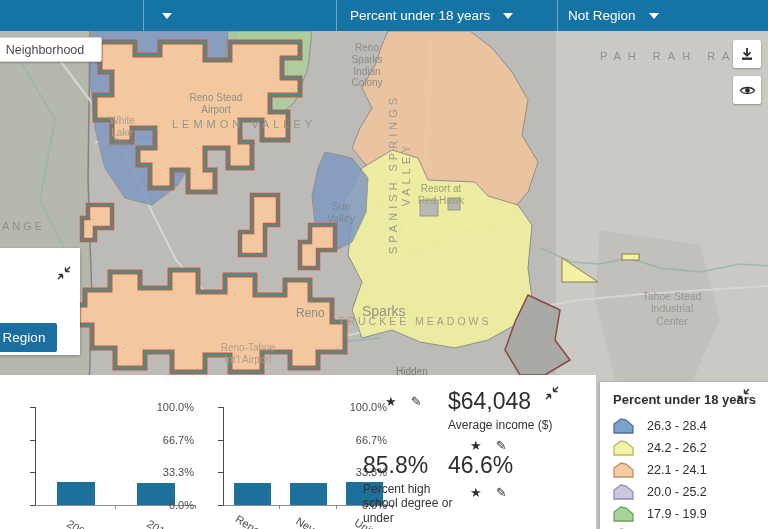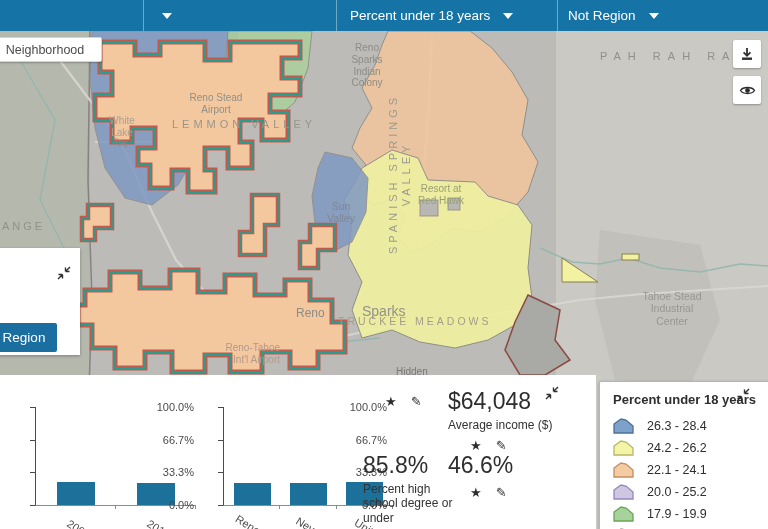--- a/index.html
+++ b/index.html
@@ -118,21 +118,21 @@
 <div class="maplabel center" style="left:342px;top:42px;width:50px;font-size:10px;">Reno Sparks Indian Colony</div>
 <div class="maplabel center" style="left:188px;top:92px;width:56px;font-size:10px;color:#908f89;">Reno Stead Airport</div>
 <div class="maplabel center" style="left:100px;top:115px;width:44px;font-size:10px;color:#a99f90;">White Lake</div>
 <div class="maplabel" style="left:172px;top:118px;font-size:11px;letter-spacing:4px;color:#97968c;">LEMMON VALLEY</div>
 <div class="maplabel center" style="left:290px;top:161px;width:220px;font-size:11px;letter-spacing:4px;color:#9b9a90;transform:rotate(-90deg);">SPANISH SPRINGS VALLEY</div>
 <div class="maplabel center" style="left:318px;top:200px;width:46px;font-size:10.5px;color:#7f8794;">Sun Valley</div>
 <div class="maplabel center" style="left:414px;top:183px;width:54px;font-size:10px;color:#9aa076;">Resort at Red Hawk</div>
 <div class="maplabel" style="left:362px;top:283px;font-size:14px;color:#93928b;margin-top:20px;">Sparks</div>
 <div class="maplabel" style="left:296px;top:306px;font-size:12px;color:#8d8c86;">Reno</div>
 <div class="maplabel" style="left:338px;top:315px;font-size:10.5px;letter-spacing:3px;color:#a59d8a;">TRUCKEE MEADOWS</div>
-<div class="maplabel center" style="left:216px;top:342px;width:64px;font-size:10px;color:#b5988a;text-align:right;">Reno-Tahoe Int'l Airport</div>
+<div class="maplabel center" style="left:216px;top:342px;width:64px;font-size:10px;color:#b5988a;">Reno-Tahoe Int'l Airport</div>
 <div class="maplabel" style="left:396px;top:366px;font-size:10px;color:#7a7a74;">Hidden</div>
 <div class="maplabel center" style="left:636px;top:290px;width:72px;font-size:10.5px;color:#98978f;">Tahoe Stead Industrial Center</div>
 <div class="maplabel" style="left:2px;top:220px;font-size:11px;letter-spacing:3px;color:#8f9387;">ANGE</div>
 <div class="maplabel" style="left:113px;top:138px;font-size:9px;color:#8b8b85;transform:rotate(16deg);">395</div>
 
 <div id="topbar">
   <div class="tb-div" style="left:143px;"></div>
   <div class="tb-div" style="left:336px;"></div>
   <div class="tb-div" style="left:557px;"></div>
   <div class="dd" style="left:162px;">

